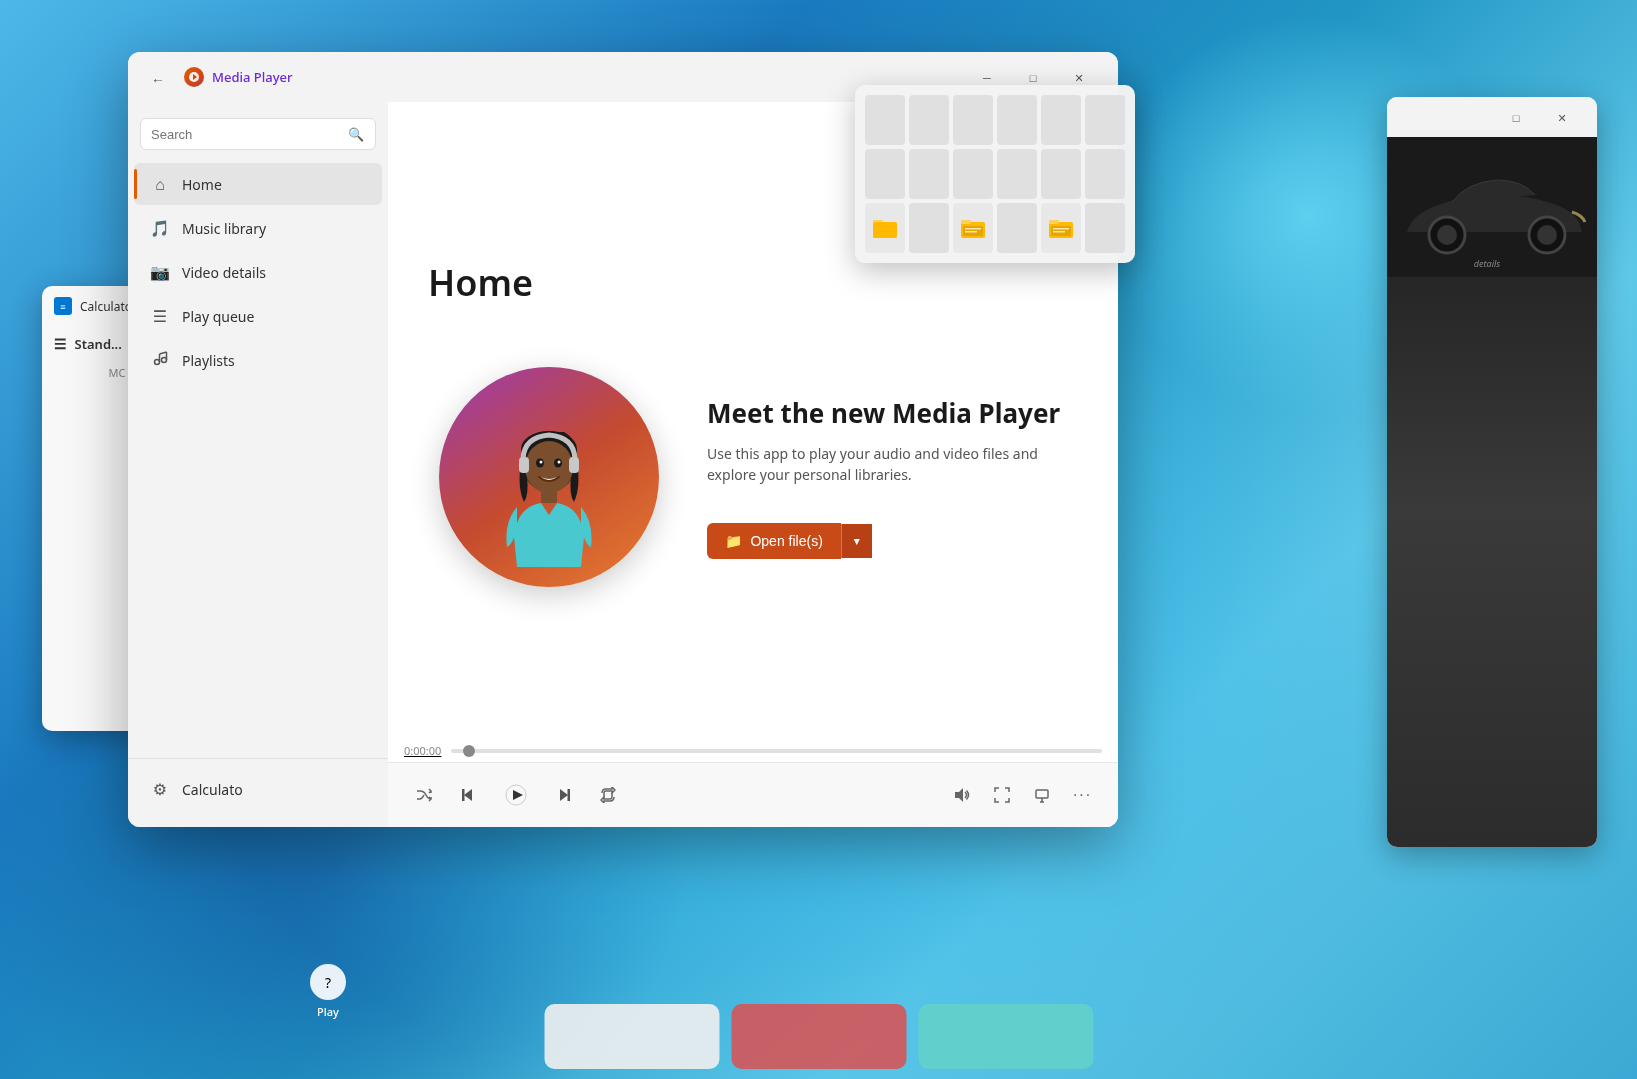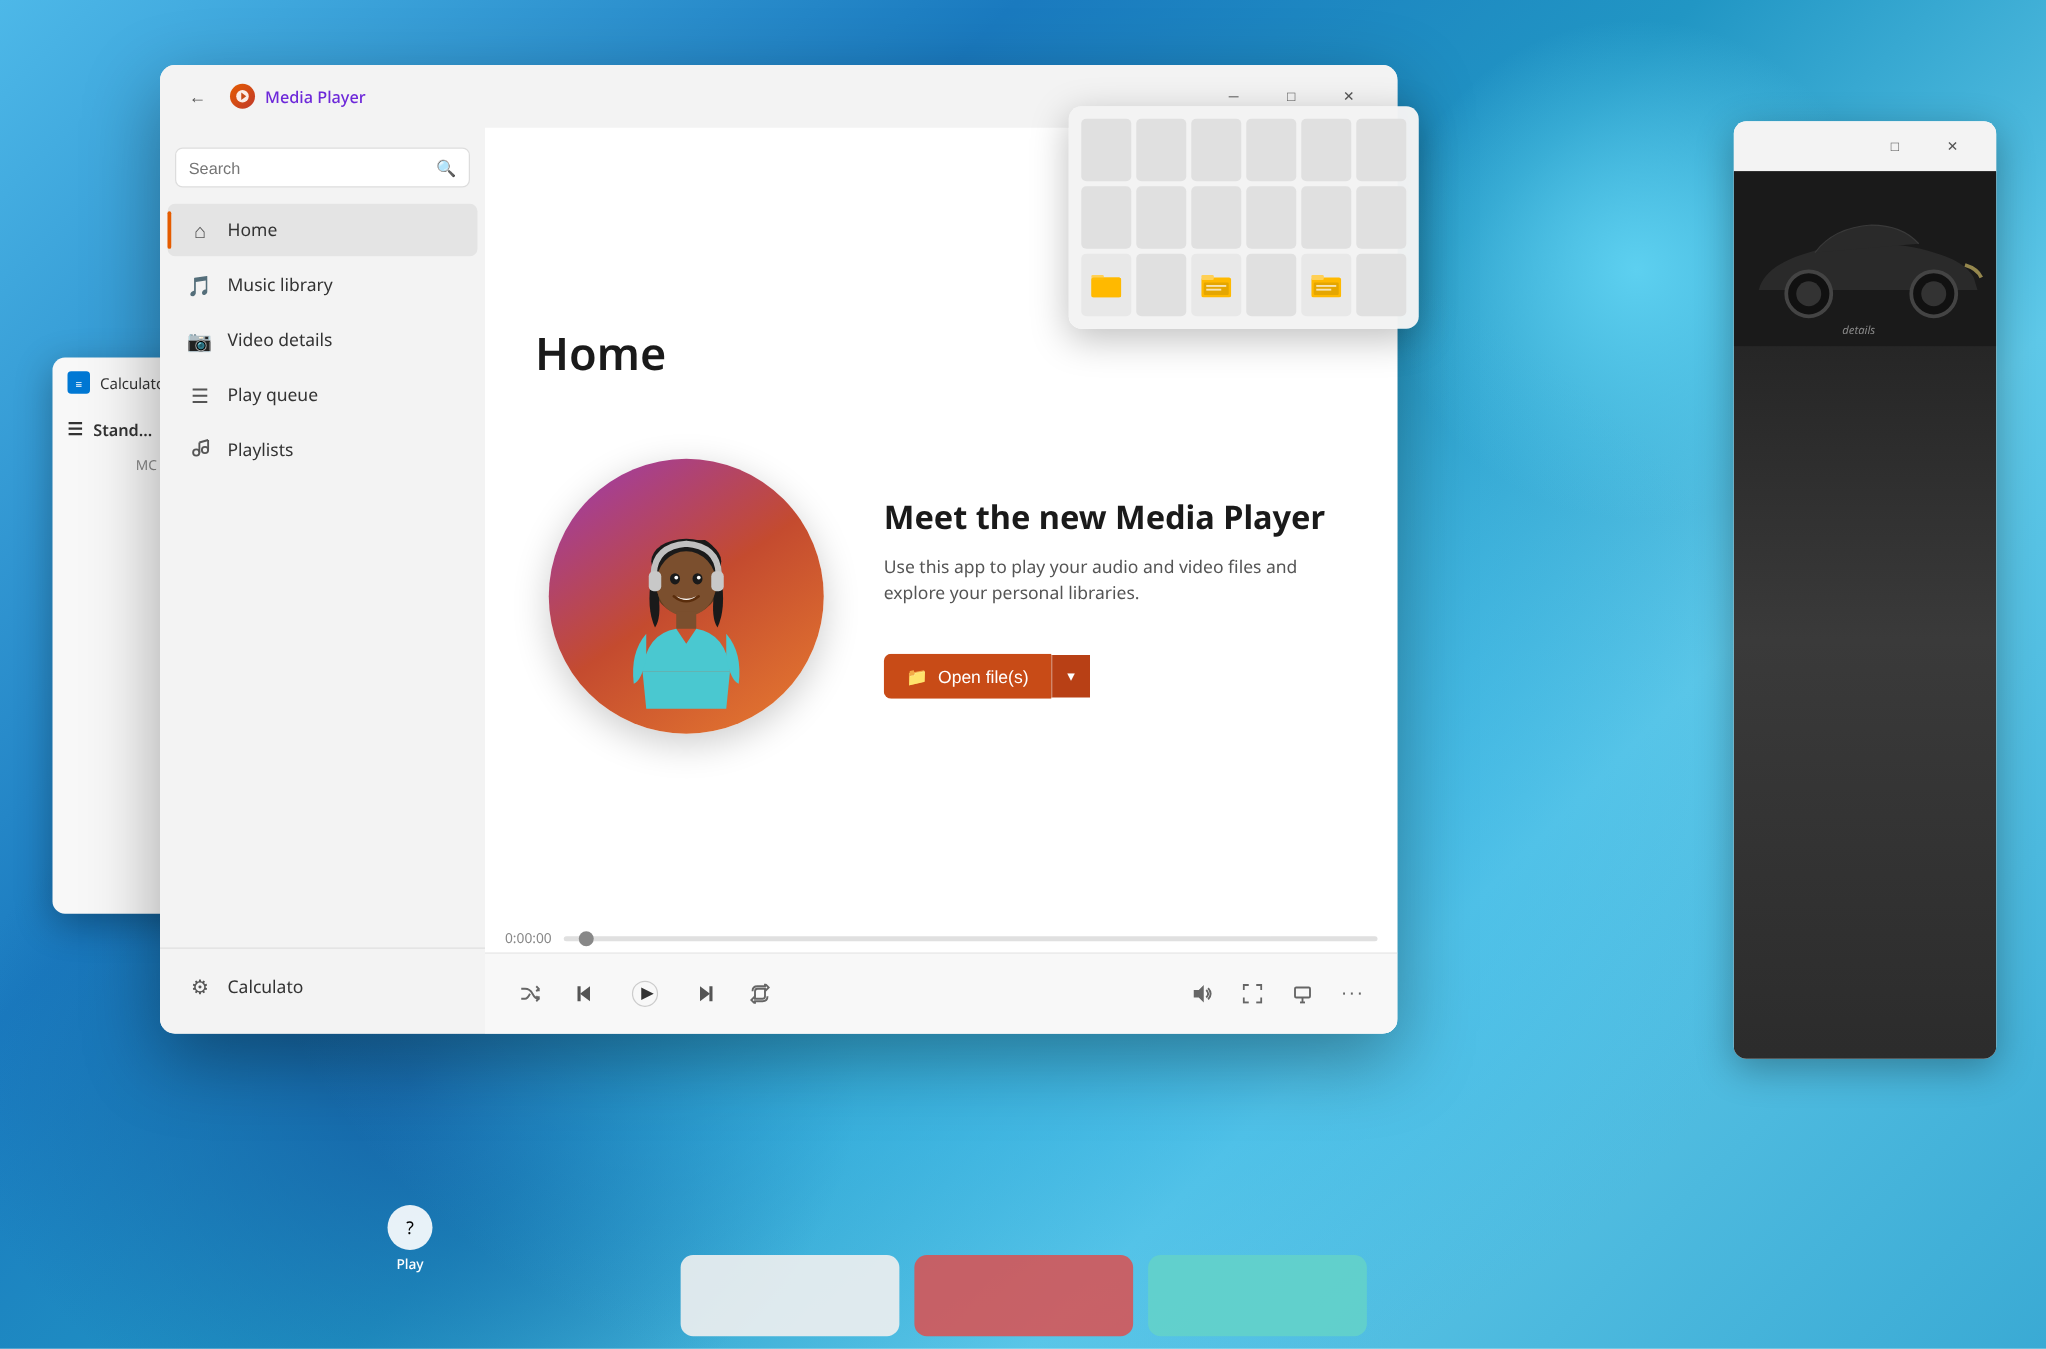--- a/index.html
+++ b/index.html
@@ -619,21 +619,21 @@
               <button class="open-files-main">
                 <span>📁</span>
                 <span>Open file(s)</span>
               </button>
               <button class="open-files-arrow">▾</button>
             </div>
           </div>
         </div>
       </div>
 
-      <div style="padding: 0 16px 4px;">
+      <div style="padding: 0 16px 4px; text-decoration: underline;">
         <div style="display: flex; align-items: center; gap: 10px;">
           <span style="font-size:11px; color:#888;">0:00:00</span>
           <div class="progress-track" style="flex:1;">
             <div class="progress-thumb"></div>
           </div>
         </div>
       </div>
 
       <div class="playback-controls">
         <button class="ctrl-btn">

